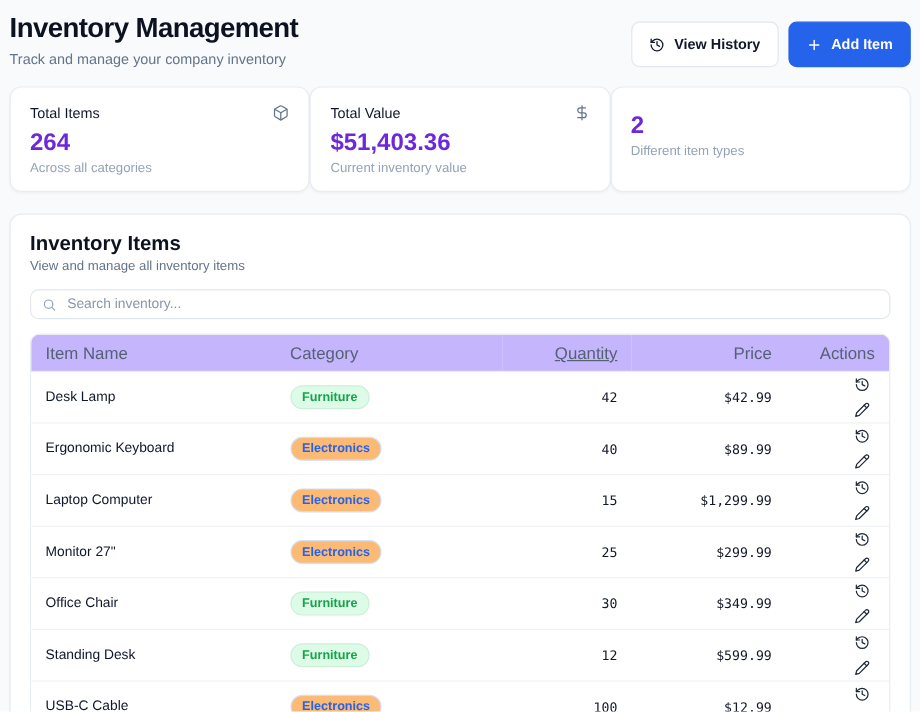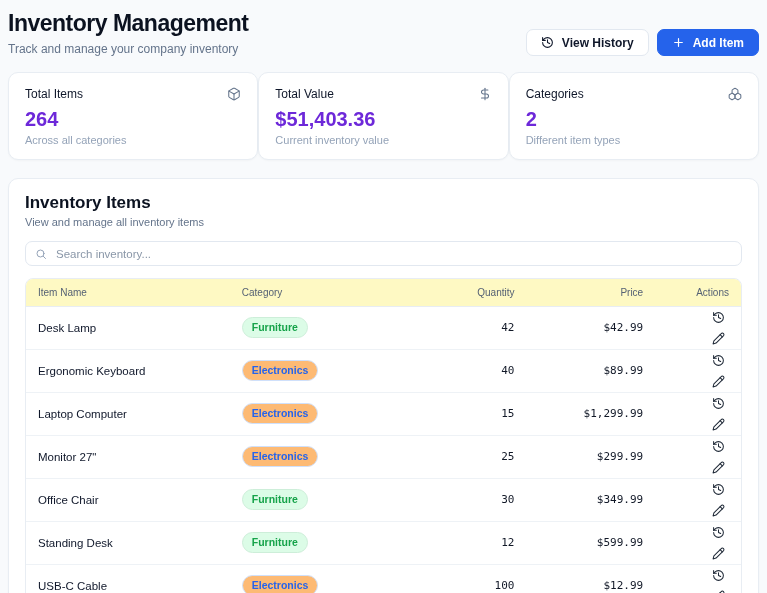--- a/index.html
+++ b/index.html
@@ -14,21 +14,21 @@
 
   
   .header-row { display: flex; justify-content: space-between; align-items: flex-end; }
   .page-title { font-size: 23px; font-weight: 700; letter-spacing: -0.5px; color: #0b1220; }
   .page-subtitle { font-size: 12px; color: #64748b; margin-top: 5px; }
   .header-actions { display: flex; gap: 8px; margin-top: 5px; }
   .btn {
     display: inline-flex; align-items: center; gap: 8px;
     font-family: "Liberation Sans", sans-serif;
     font-size: 12px; font-weight: 600;
-    padding: 0 14px; height: 27px;
+    padding: 0 14px; height: 38px;
     border-radius: 7px; cursor: pointer;
   }
   .btn-outline { background: #ffffff; border: 1px solid #e2e8f0; color: #0f172a; }
   .btn-primary { background: #2563eb; border: 1px solid #2563eb; color: #ffffff; }
   .btn svg { display: block; }
 
   
   .stats-row { display: flex; margin-top: 16px; }
   .stat-card {
     flex: 1; background: #ffffff; border: 1px solid #e8edf3;
@@ -60,31 +60,31 @@
     background: #ffffff; padding: 0 10px 0 30px;
     font-family: "Liberation Sans", sans-serif; font-size: 11.5px; color: #0f172a;
     outline: none;
   }
   .search-input::placeholder { color: #8a97a8; }
 
   
   .table-wrap { border: 1px solid #e8edf3; border-radius: 8px; margin-top: 12px; overflow: hidden; }
   table { width: 100%; border-collapse: collapse; }
   thead th {
-    font-size: 10px; font-weight: 500; color: #556174;
+    font-size: 14px; font-weight: 500; color: #556174;
     text-align: left; padding: 7px 12px; height: 27px;
-    border-bottom: 1px solid #e8edf3; background: #fef9c3;
+    border-bottom: 1px solid #e8edf3; background: #c4b5fd;
   }
   tbody td { padding: 0 12px; height: 40px; font-size: 11.5px; background: #ffffff; margin-top: 20px; }
   tbody tr + tr td { border-top: 1px solid #eef2f6; }
   th.col-qty, th.col-price, th.col-actions,
   td.cell-qty, td.cell-price, td.cell-actions { text-align: right; }
   .col-name  { width: 28.5%; }
   .col-cat   { width: 26.5%; }
-  .col-qty   { width: 15%; }
+  .col-qty   { width: 15%; text-decoration: underline; }
   .col-price { width: 18%; }
   .col-actions { width: 12%; }
   .cell-name { color: #0f172a; }
   .cell-qty, .cell-price { font-family: "DejaVu Sans Mono", monospace; font-size: 11px; color: #111827; }
   .badge {
     display: inline-block; font-size: 10.5px; font-weight: 600;
     padding: 3px 9px; border-radius: 999px; line-height: 1.2;
   }
   .badge-furniture  { background: #dcfce7; color: #16a34a; border: 1px solid #cdeed9; }
   .badge-electronics { background: #fdba74; color: #2563eb; border: 1px solid #cfe0fb; }
@@ -150,30 +150,20 @@
               <line x1="12" y1="2" x2="12" y2="22"></line>
               <path d="M17 5H9.5a3.5 3.5 0 0 0 0 7h5a3.5 3.5 0 0 1 0 7H6"></path>
             </svg>
         </span>
       </div>
       <div class="stat-value">$51,403.36</div>
       <div class="stat-sub">Current inventory value</div>
     </div>
 
     <div class="stat-card">
-      <div class="stat-top">
-        <span class="stat-label">Categories</span>
-        <span class="stat-icon">
-          <svg width="14" height="14" viewBox="0 0 24 24" fill="none" stroke="currentColor" stroke-width="1.8" stroke-linecap="round" stroke-linejoin="round">
-              <path d="M2.97 12.92A2 2 0 0 0 2 14.63v3.24a2 2 0 0 0 .97 1.71l3 1.8a2 2 0 0 0 2.06 0L12 19v-5.5l-5-3-4.03 2.42Z"></path>
-              <path d="M12 13.5V19l3.97 2.38a2 2 0 0 0 2.06 0l3-1.8a2 2 0 0 0 .97-1.71v-3.24a2 2 0 0 0-.97-1.71L17 10.5l-5 3Z"></path>
-              <path d="M7.97 4.42A2 2 0 0 0 7 6.13v4.37l5 3 5-3V6.13a2 2 0 0 0-.97-1.71l-3-1.8a2 2 0 0 0-2.06 0l-3 1.8Z"></path>
-            </svg>
-        </span>
-      </div>
       <div class="stat-value">2</div>
       <div class="stat-sub">Different item types</div>
     </div>
   </div>
 
   <div class="main-card">
     <div class="section-title">Inventory Items</div>
     <div class="section-subtitle">View and manage all inventory items</div>
 
     <div class="search-wrap">

